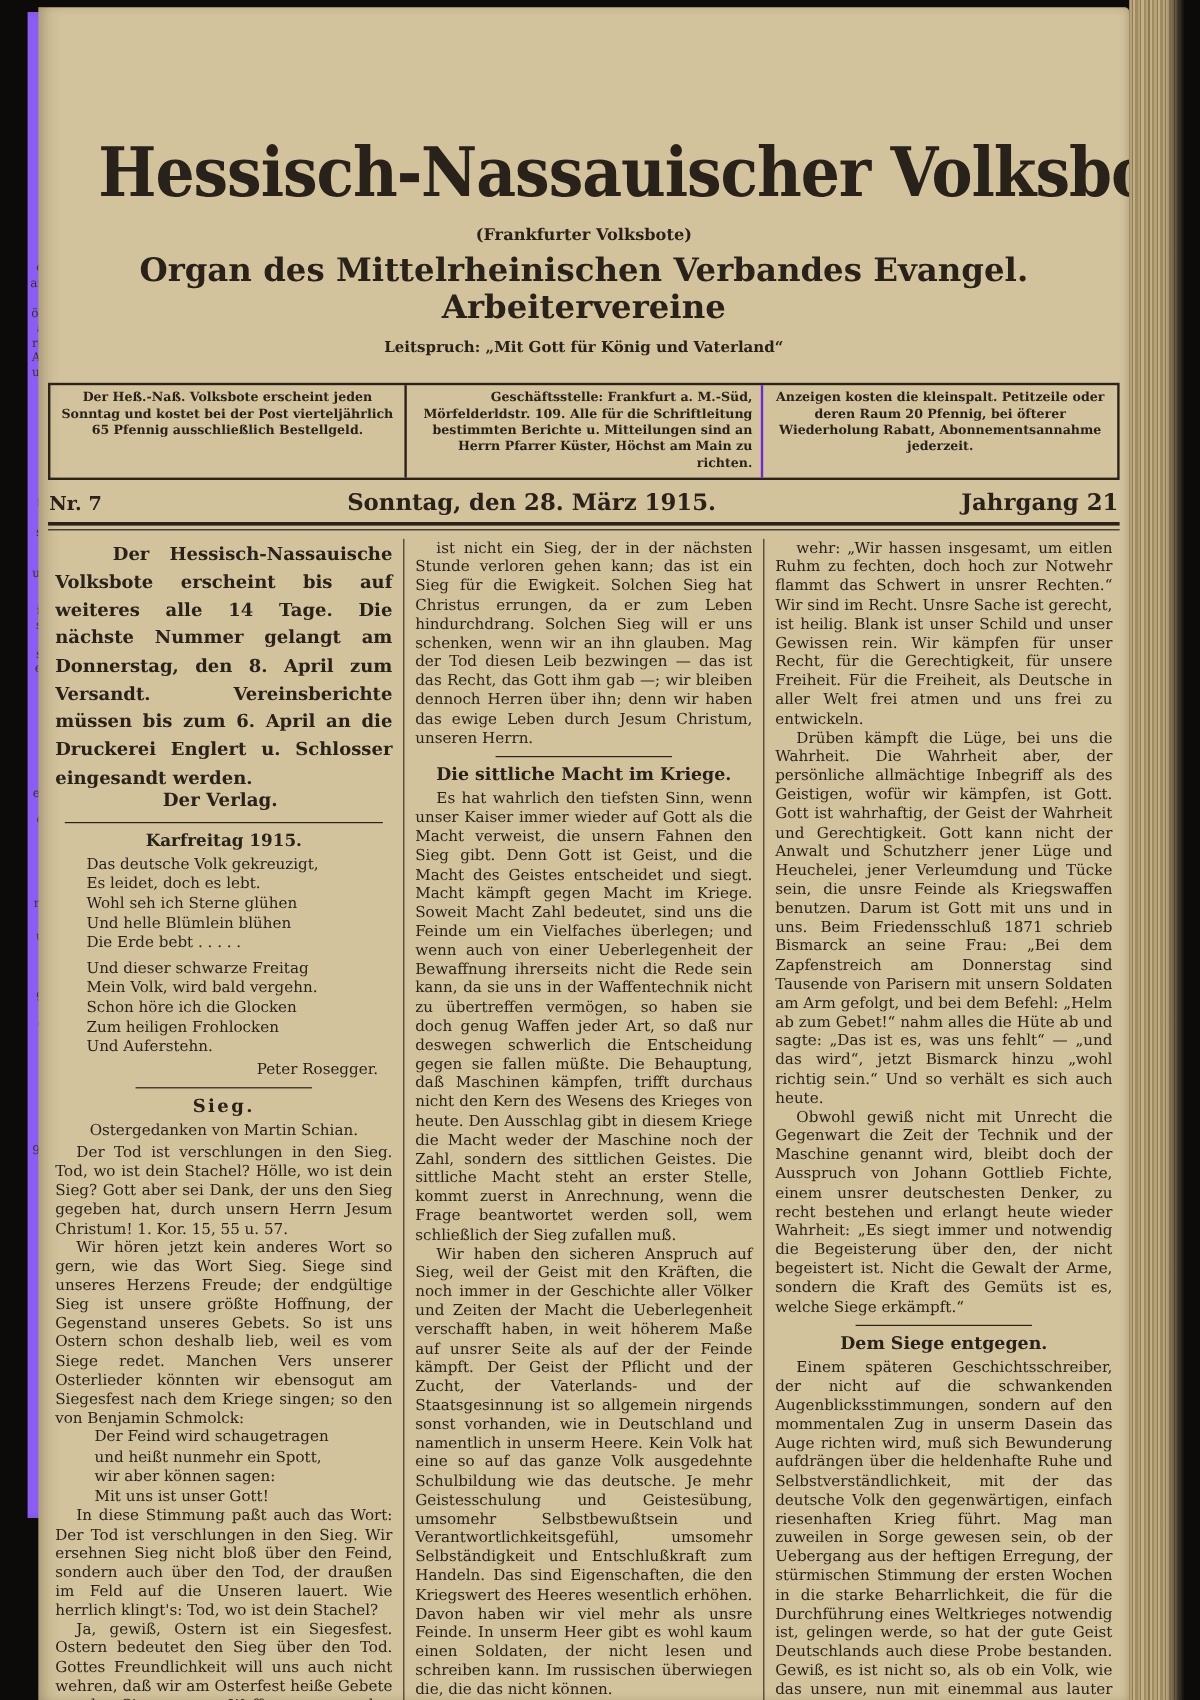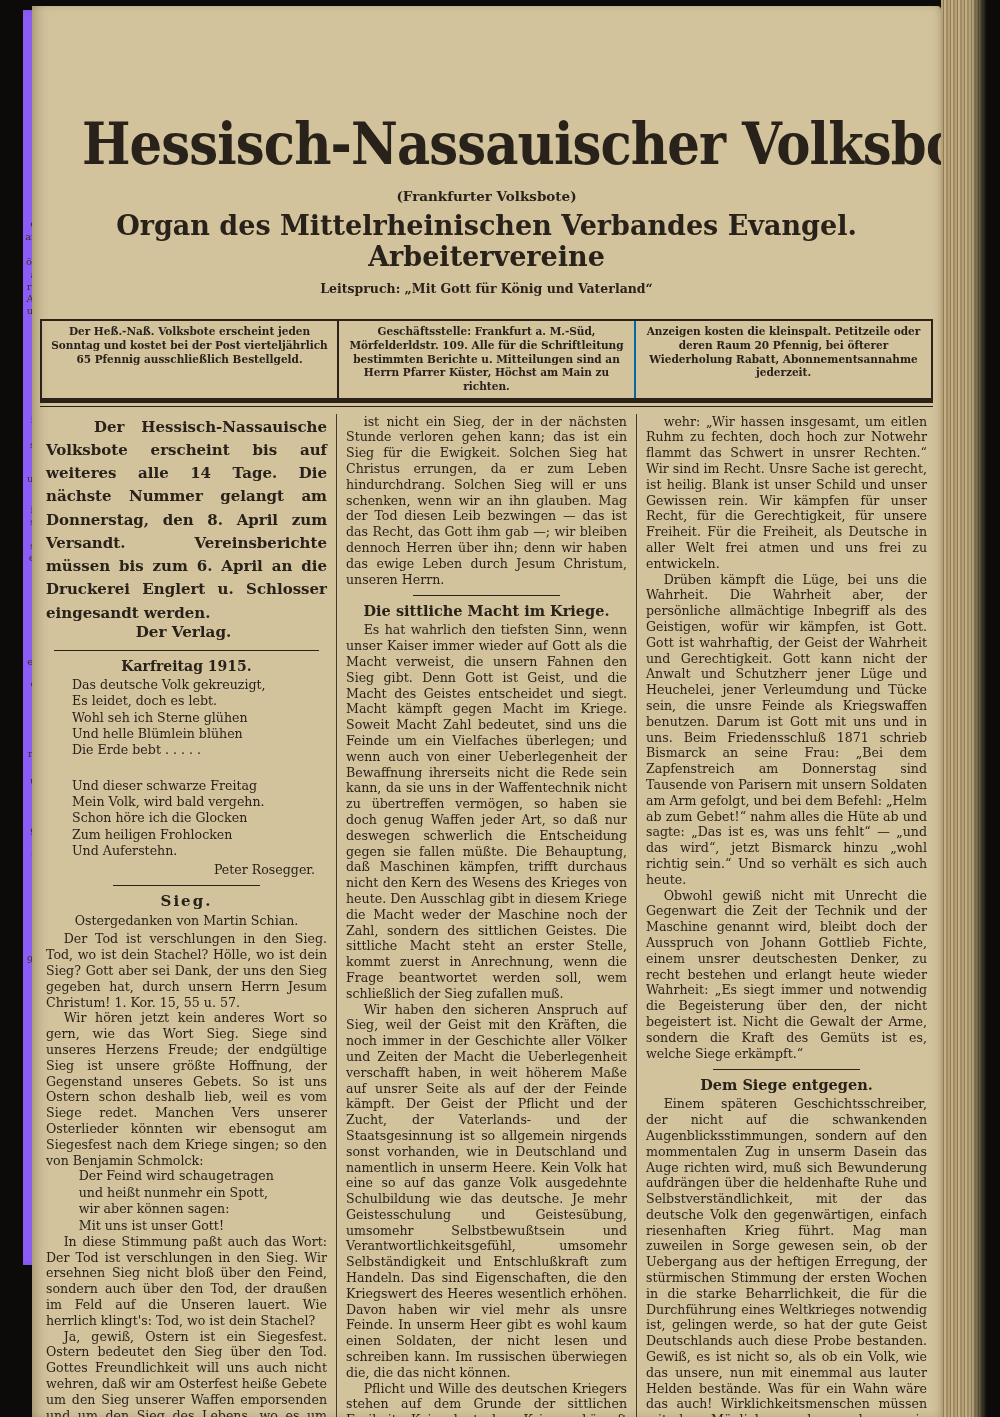--- a/index.html
+++ b/index.html
@@ -24,21 +24,21 @@
   .masthead{ text-align:center; }
   .masthead-title{margin-top:108px;font-weight:bold;font-size:57px;line-height:1.05;white-space:nowrap;
       transform:scaleX(.9);transform-origin:center;letter-spacing:-1px;}
   .masthead-sub{margin-top:14px;font-weight:bold;font-size:13.5px;}
   .masthead-organ{margin-top:6px;font-weight:bold;font-size:27px;}
   .masthead-motto{margin-top:9px;font-weight:bold;font-size:12.5px;}
 
   
   .info-row{display:flex;border:2px solid #2b231b;margin:23px 3px 0 3px;}
   .info-cell{flex:1 1 33%;padding:4px 7px;font-size:10.5px;font-weight:bold;line-height:1.32;text-align:center;}
-  .info-cell.mid{border-left:2px solid #2b231b;border-right:2px solid #0369a1;}
+  .info-cell.mid{border-left:2px solid #2b231b;border-right:2px solid #6d28d9;text-align:right;}
 
   
   .dateline{display:flex;align-items:baseline;justify-content:space-between;margin:8px 4px 5px 4px;}
   .dl-issue{font-weight:bold;font-size:16px;}
   .dl-date{font-weight:bold;font-size:19px;}
   .dl-vol{font-weight:bold;font-size:19px;}
   .double-rule{margin:0 3px;border-top:3.5px solid #29211a;border-bottom:1.5px solid #29211a;height:2.5px;}
 
   
   .cols{display:flex;align-items:stretch;margin-top:7px;}
@@ -47,21 +47,21 @@
   .col p{margin:0;text-indent:1.4em;text-align:justify;font-size:12.6px;line-height:1.255;}
   .announce{font-weight:bold;font-size:15px;line-height:1.55;text-align:justify;text-indent:3.2em;margin:2px 0 0 0;}
   .announce-sig{font-weight:bold;font-size:15.2px;text-align:center;padding-right:6px;margin-top:-2px;}
   .rule-wide{border-top:1.5px solid #29211a;width:94%;margin:9px auto 7px auto;}
   .rule-center{border-top:1.5px solid #29211a;width:52%;margin:8px auto 6px auto;}
   .h-section{margin:2px 0 3px 0;text-align:center;font-weight:bold;font-size:14.5px;}
   .h-sieg{letter-spacing:2px;font-size:15px;}
   .byline{text-align:center;font-size:12.6px;margin:1px 0 3px 0;}
   .poem-title{text-align:center;font-weight:bold;font-size:14px;margin:2px 0 3px 0;}
   .poem{margin-left:26px;font-size:12.6px;line-height:1.3;white-space:pre-line;}
-  .poem + .poem{margin-top:19px;}
+  .poem + .poem{margin-top:5px;}
   .poem-author{text-align:right;padding-right:12px;font-size:12.6px;margin-top:3px;}
   .quote{margin-left:2.6em;font-size:12.6px;line-height:1.3;white-space:pre-line;}
 </style>
 </head>
 <body>
 
 <div class="scan">
 
   <div class="prev-page">
       <div class="frag" style="top: 208px;">en-</div>
@@ -113,20 +113,25 @@
         <div class="masthead-organ">Organ des Mittelrheinischen Verbandes Evangel. Arbeitervereine</div>
         <div class="masthead-motto">Leitspruch: „Mit Gott für König und Vaterland“</div>
       </div>
 
       <div class="info-row">
         <div class="info-cell">Der Heß.-Naß. Volksbote erscheint jeden Sonntag und kostet bei der Post vierteljährlich 65 Pfennig ausschließlich Bestellgeld.</div>
         <div class="info-cell mid">Geschäftsstelle: Frankfurt a. M.-Süd, Mörfelderldstr. 109. Alle für die Schriftleitung bestimmten Berichte u. Mitteilungen sind an Herrn Pfarrer Küster, Höchst am Main zu richten.</div>
         <div class="info-cell">Anzeigen kosten die kleinspalt. Petitzeile oder deren Raum 20 Pfennig, bei öfterer Wiederholung Rabatt, Abonnementsannahme jederzeit.</div>
       </div>
 
+      <div class="dateline">
+        <span class="dl-issue">Nr. 7</span>
+        <span class="dl-date">Sonntag, den 28. März 1915.</span>
+        <span class="dl-vol">Jahrgang 21</span>
+      </div>
       <div class="double-rule"></div>
 
       <div class="cols">
 
         <div class="col">
           <div class="announce">Der Hessisch-Nassauische Volksbote erscheint bis auf weiteres alle 14 Tage. Die nächste Nummer gelangt am Donnerstag, den 8. April zum Versandt. Vereinsberichte müssen bis zum 6. April an die Druckerei Englert u. Schlosser eingesandt werden.</div>
           <div class="announce-sig">Der Verlag.</div>
           <div class="rule-wide"></div>
           <div class="poem-title">Karfreitag 1915.</div>
           <div class="poem">Das deutsche Volk gekreuzigt,

